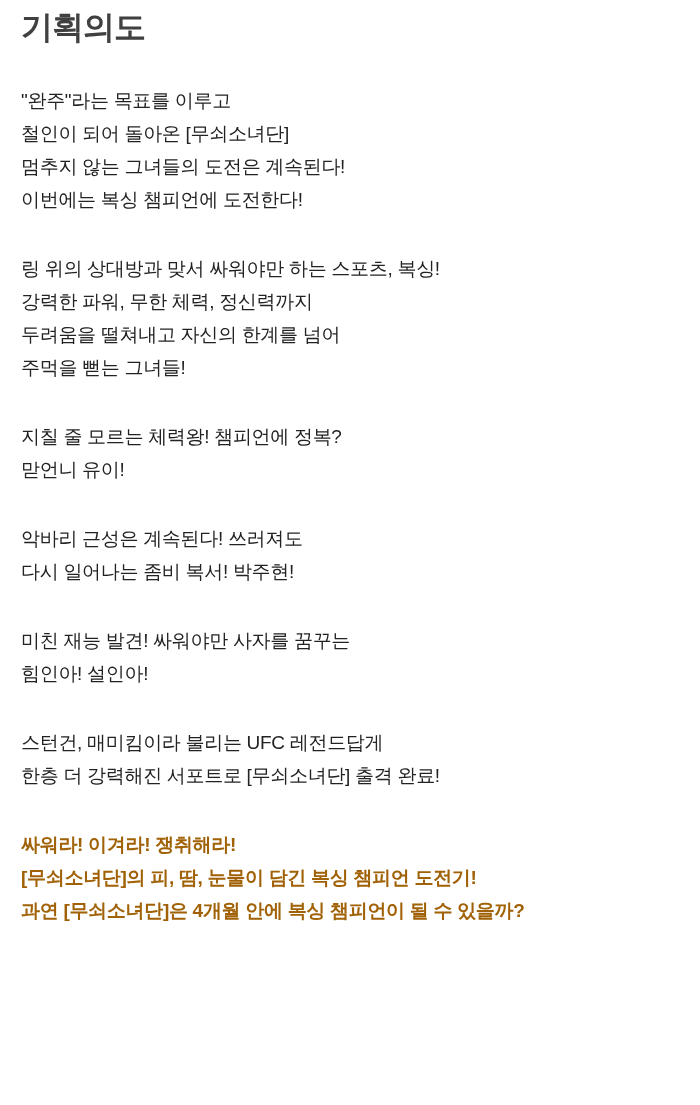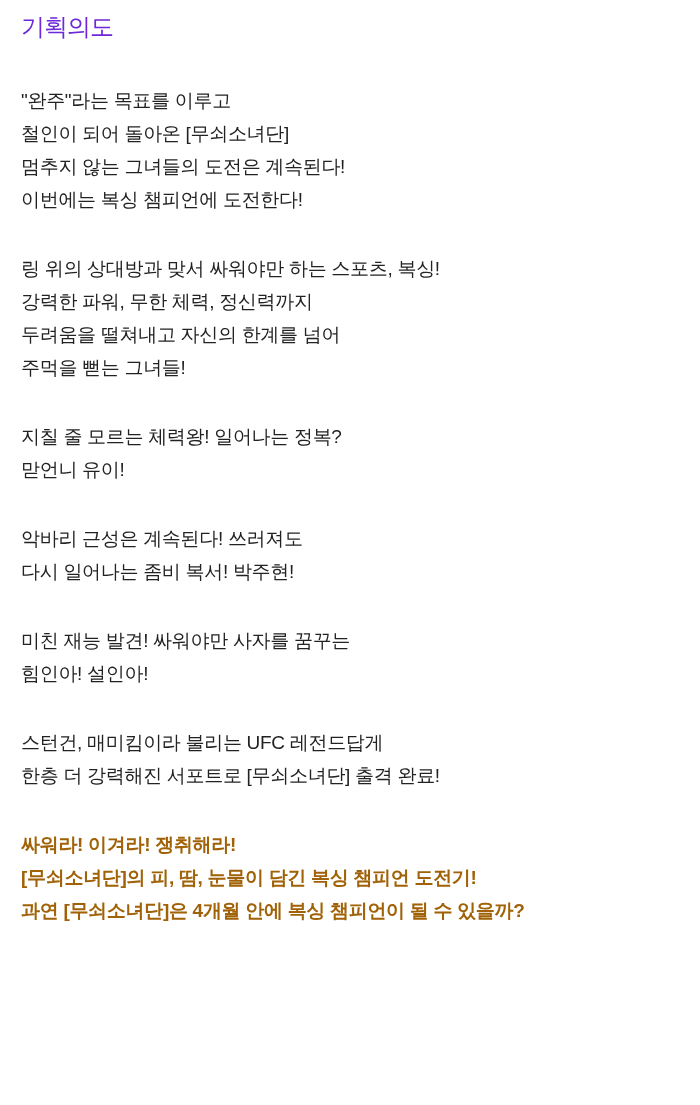--- a/index.html
+++ b/index.html
@@ -11,24 +11,24 @@
     width: 700px;
     height: 1105px;
     overflow: hidden;
     font-family: "Liberation Sans", "DejaVu Sans", sans-serif;
   }
   .content {
     padding: 6px 20px 0 21px;
   }
   h1.page-title {
     margin: 0;
-    font-size: 24px;
+    font-size: 32px;
     line-height: 42px;
-    font-weight: 400;
-    color: #6d28d9;
+    font-weight: 700;
+    color: #404040;
     letter-spacing: -1px;
   }
   p.body-paragraph {
     margin: 36px 0 0 0;
     font-size: 19px;
     line-height: 33px;
     font-weight: 400;
     color: #222222;
     letter-spacing: -0.3px;
     white-space: pre-line; 
@@ -47,21 +47,21 @@
   <p class="body-paragraph">"완주"라는 목표를 이루고
 철인이 되어 돌아온 [무쇠소녀단]
 멈추지 않는 그녀들의 도전은 계속된다!
 이번에는 복싱 챔피언에 도전한다!</p>
 
   <p class="body-paragraph">링 위의 상대방과 맞서 싸워야만 하는 스포츠, 복싱!
 강력한 파워, 무한 체력, 정신력까지
 두려움을 떨쳐내고 자신의 한계를 넘어
 주먹을 뻗는 그녀들!</p>
 
-  <p class="body-paragraph">지칠 줄 모르는 체력왕! 일어나는 정복?
+  <p class="body-paragraph">지칠 줄 모르는 체력왕! 챔피언에 정복?
 맏언니 유이!</p>
 
 
   <p class="body-paragraph">악바리 근성은 계속된다! 쓰러져도
 다시 일어나는 좀비 복서! 박주현!</p>
 
   <p class="body-paragraph">미친 재능 발견! 싸워야만 사자를 꿈꾸는
 힘인아! 설인아!</p>
 
 

